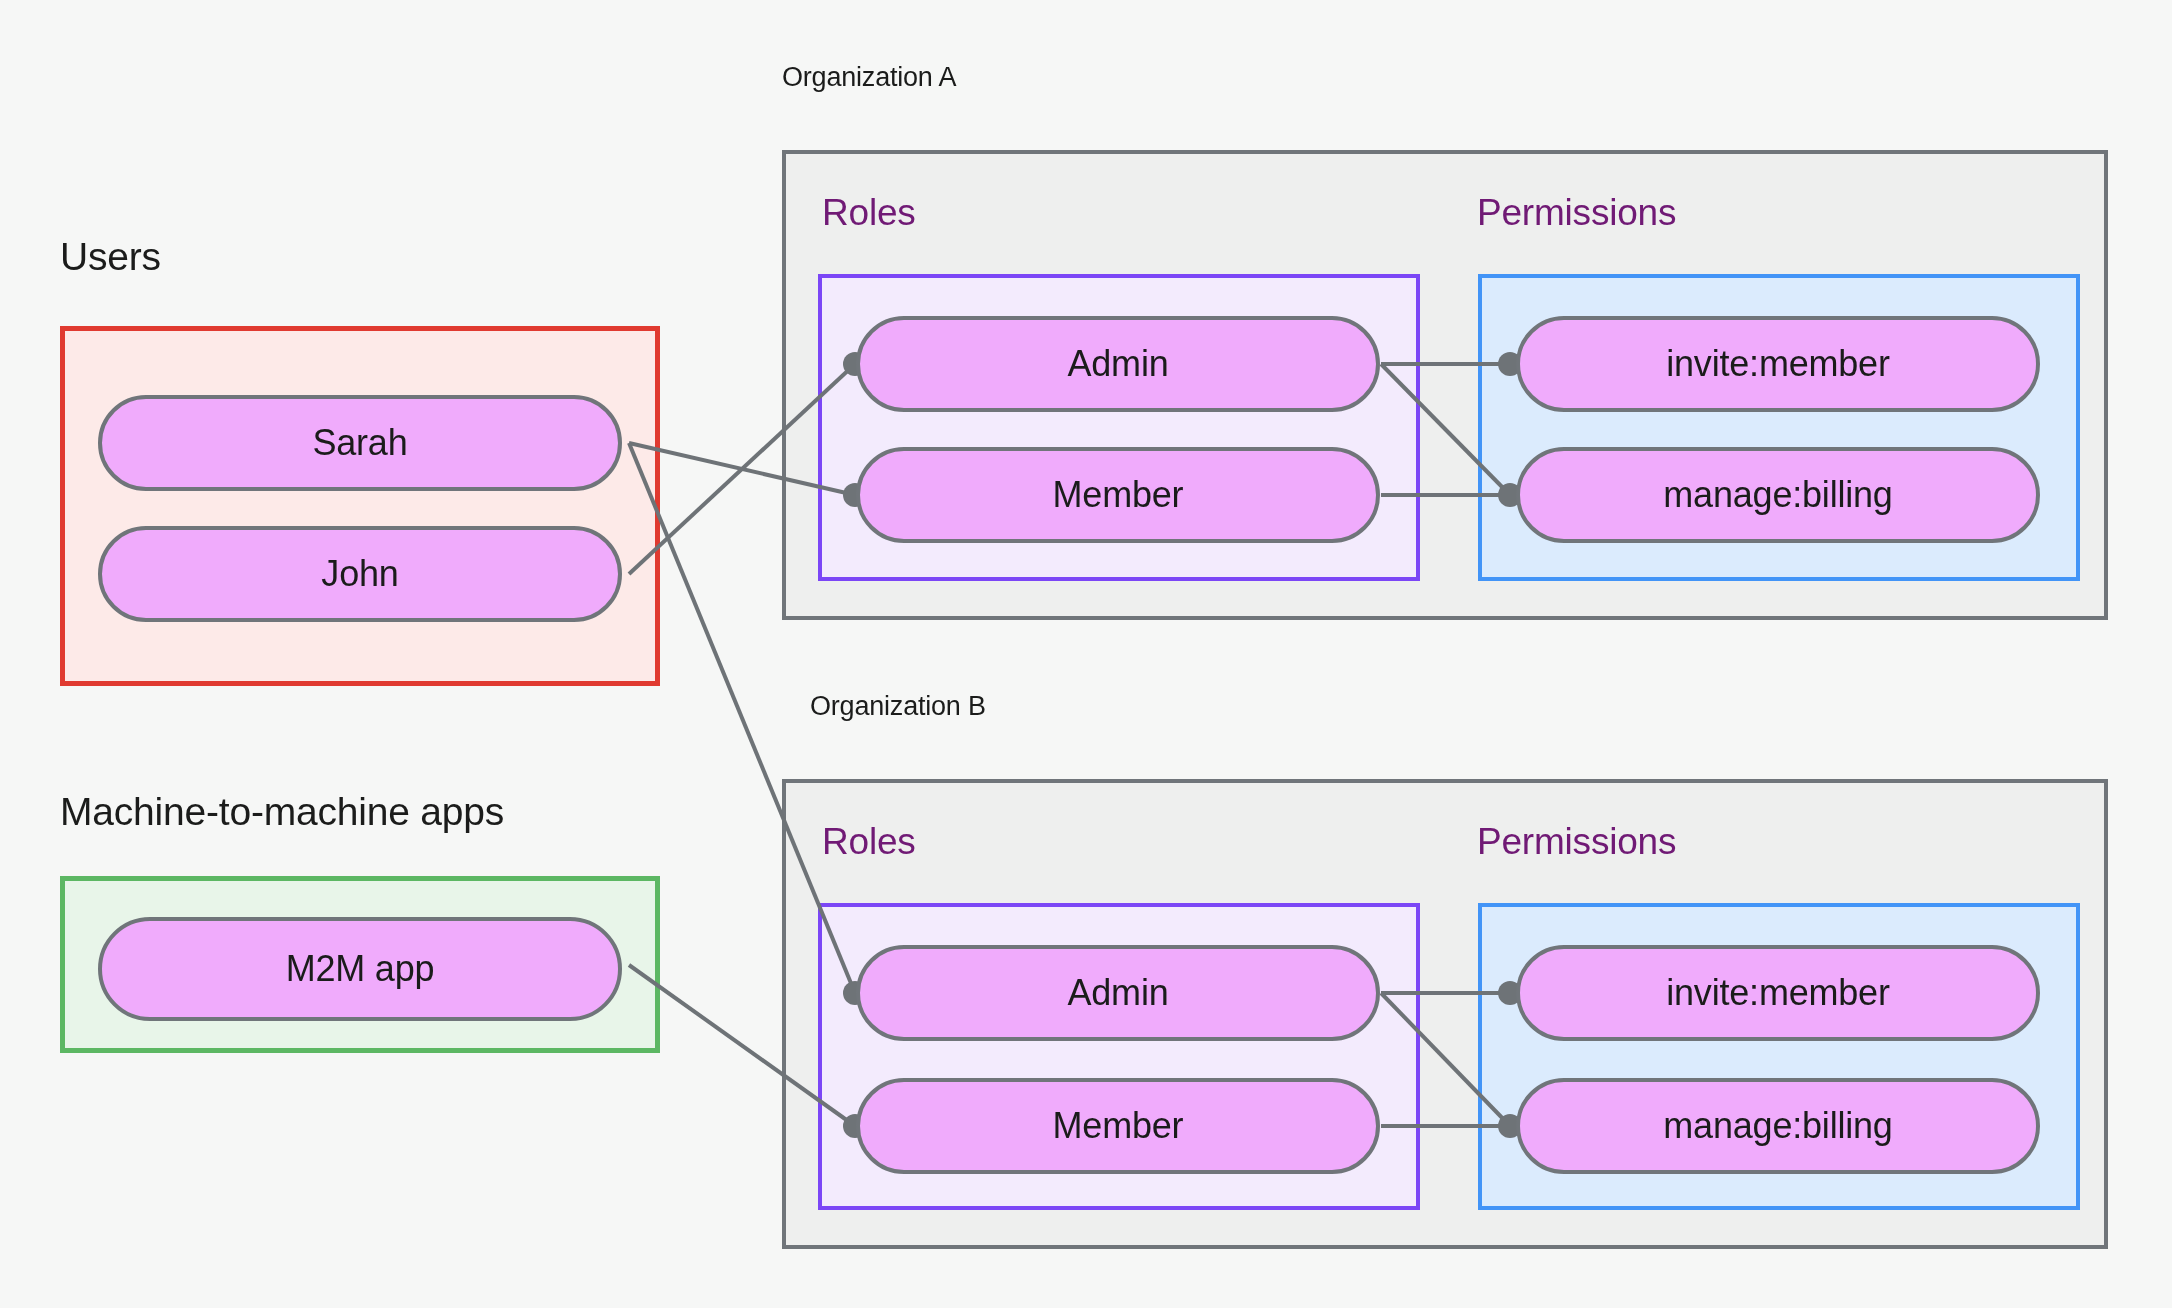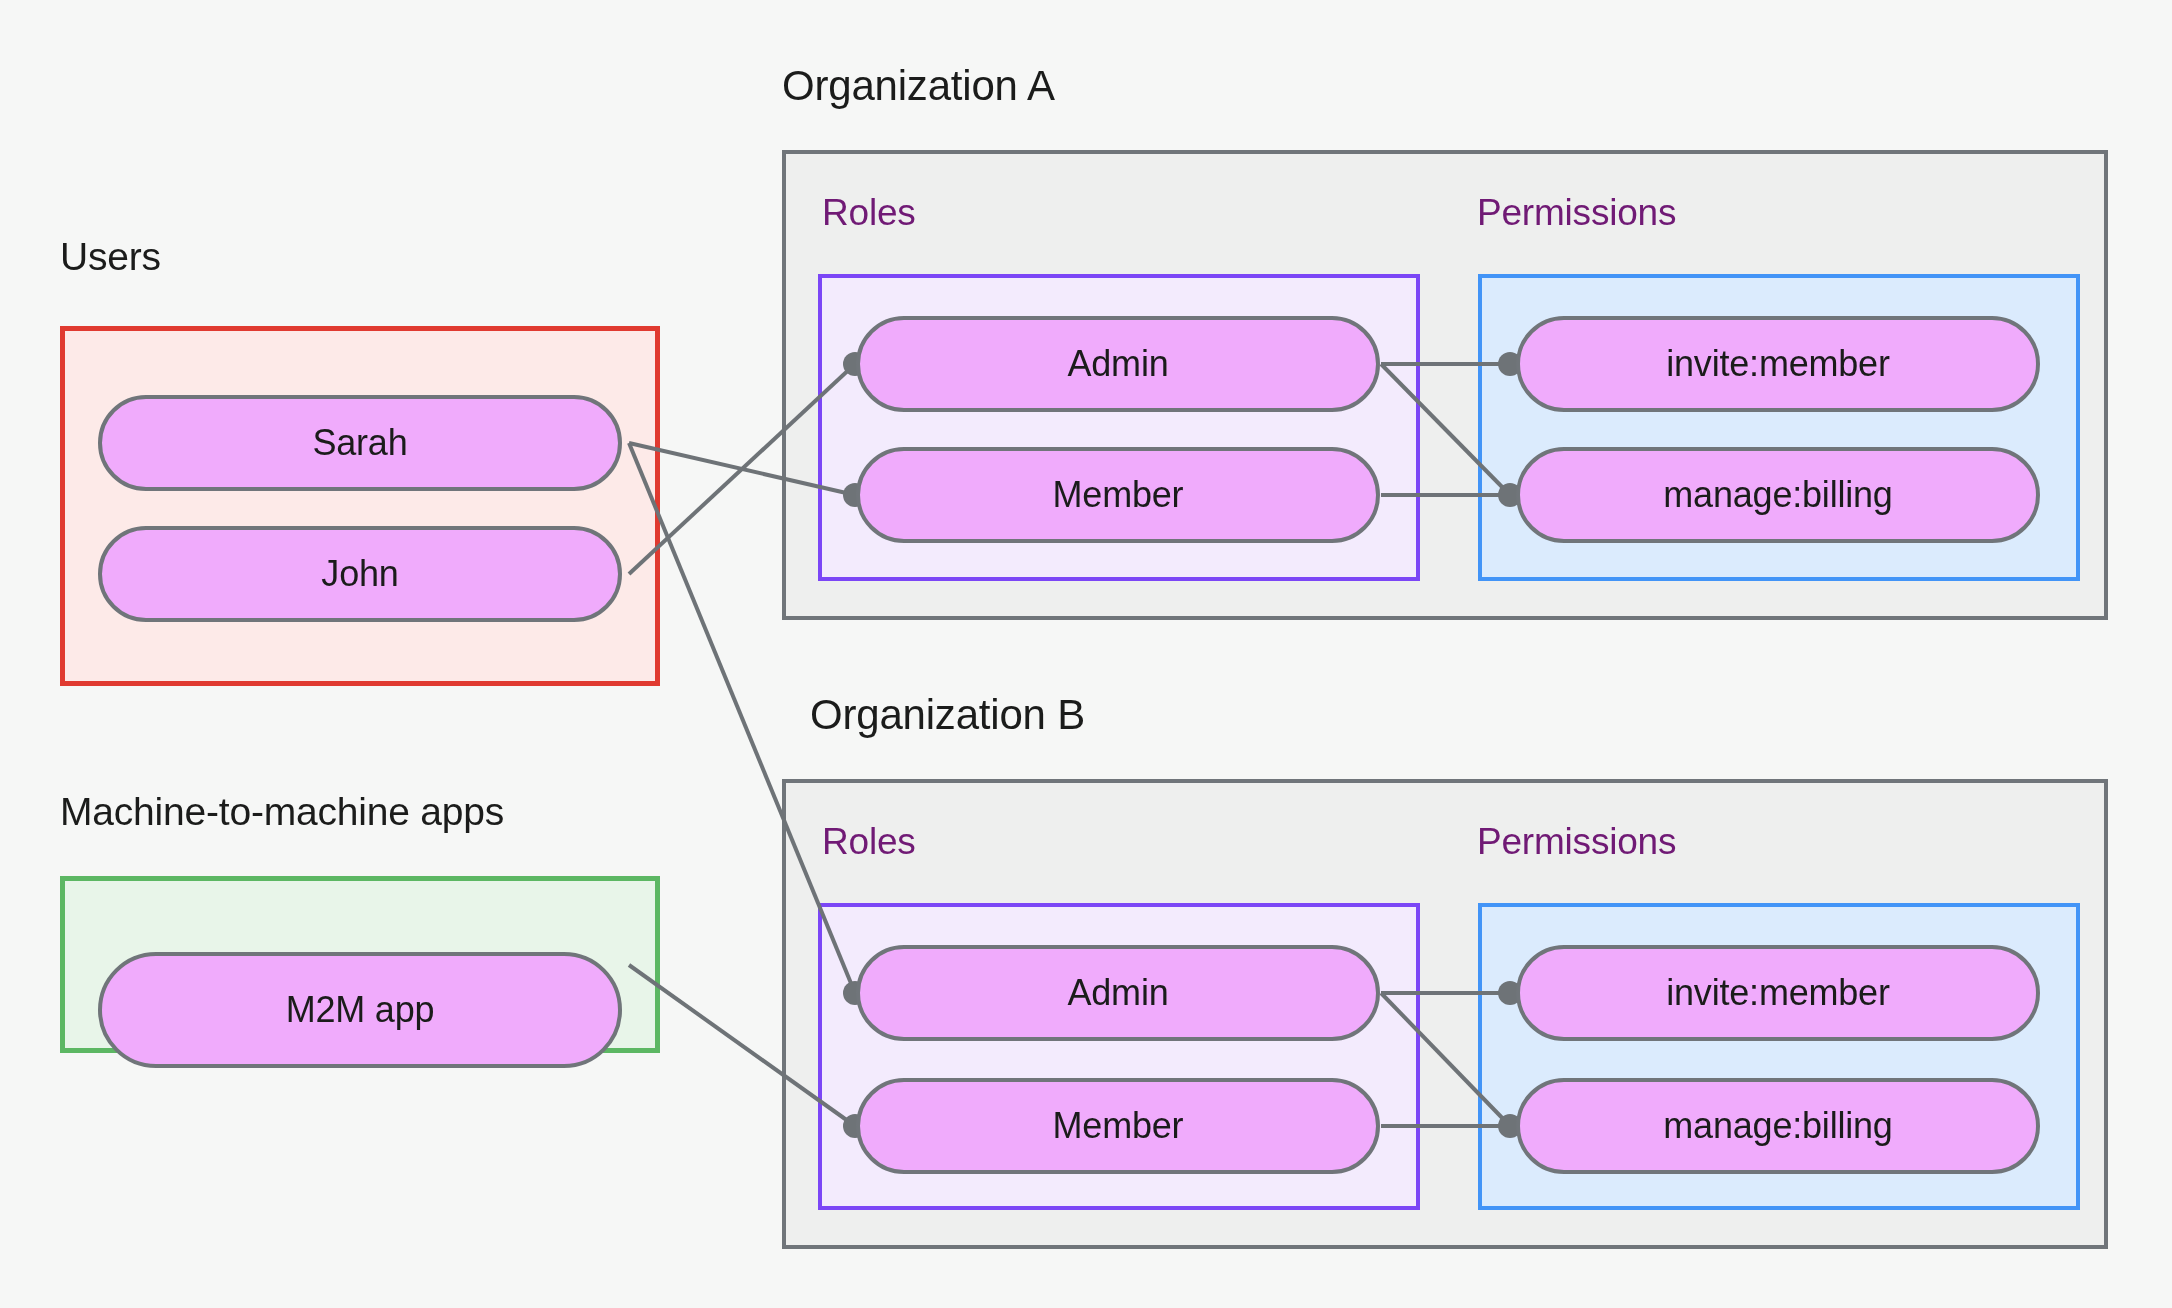--- a/index.html
+++ b/index.html
@@ -31,21 +31,21 @@
     position: absolute;
     font-size: 39px;
     font-weight: 400;
     color: #1b1c1b;
     letter-spacing: -0.2px;
     white-space: nowrap;
     z-index: 3;
   }
   .org-title {
     position: absolute;
-    font-size: 42px;
+    font-size: 27px;
     font-weight: 400;
     color: #1b1c1b;
     letter-spacing: -0.2px;
     white-space: nowrap;
     z-index: 3;
   }
   .section-title {
     position: absolute;
     font-size: 37px;
     font-weight: 400;
@@ -142,21 +142,21 @@
   <div class="container-box users-box" style="left:60px; top:326px; width:600px; height:360px;"></div>
 
   <div class="pill" style="left:98px; top:526px; width:524px; height:96px;">John</div>
 
   <div class="pill" style="left:98px; top:395px; width:524px; height:96px;">Sarah</div>
 
   <div class="group-title" style="left:60px; top:790px;">Machine-to-machine apps</div>
 
   <div class="container-box m2m-box" style="left:60px; top:876px; width:600px; height:177px;"></div>
 
-  <div class="pill" style="left:98px; top:917px; width:524px; height:116px;margin-top:35px;">M2M app</div>
+  <div class="pill" style="left:98px; top:917px; width:524px; height:104px;">M2M app</div>
 
   <div class="org-title" style="left:782px; top:62px;">Organization A</div>
 
   <div class="container-box org-box" style="left:782px; top:150px; width:1326px; height:470px;"></div>
 
   <div class="section-title" style="left:822px; top:192px;">Roles</div>
   <div class="section-title" style="left:1477px; top:192px;">Permissions</div>
 
   <div class="container-box roles-box" style="left:818px; top:274px; width:602px; height:307px;"></div>
   <div class="container-box perms-box" style="left:1478px; top:274px; width:602px; height:307px;"></div>

